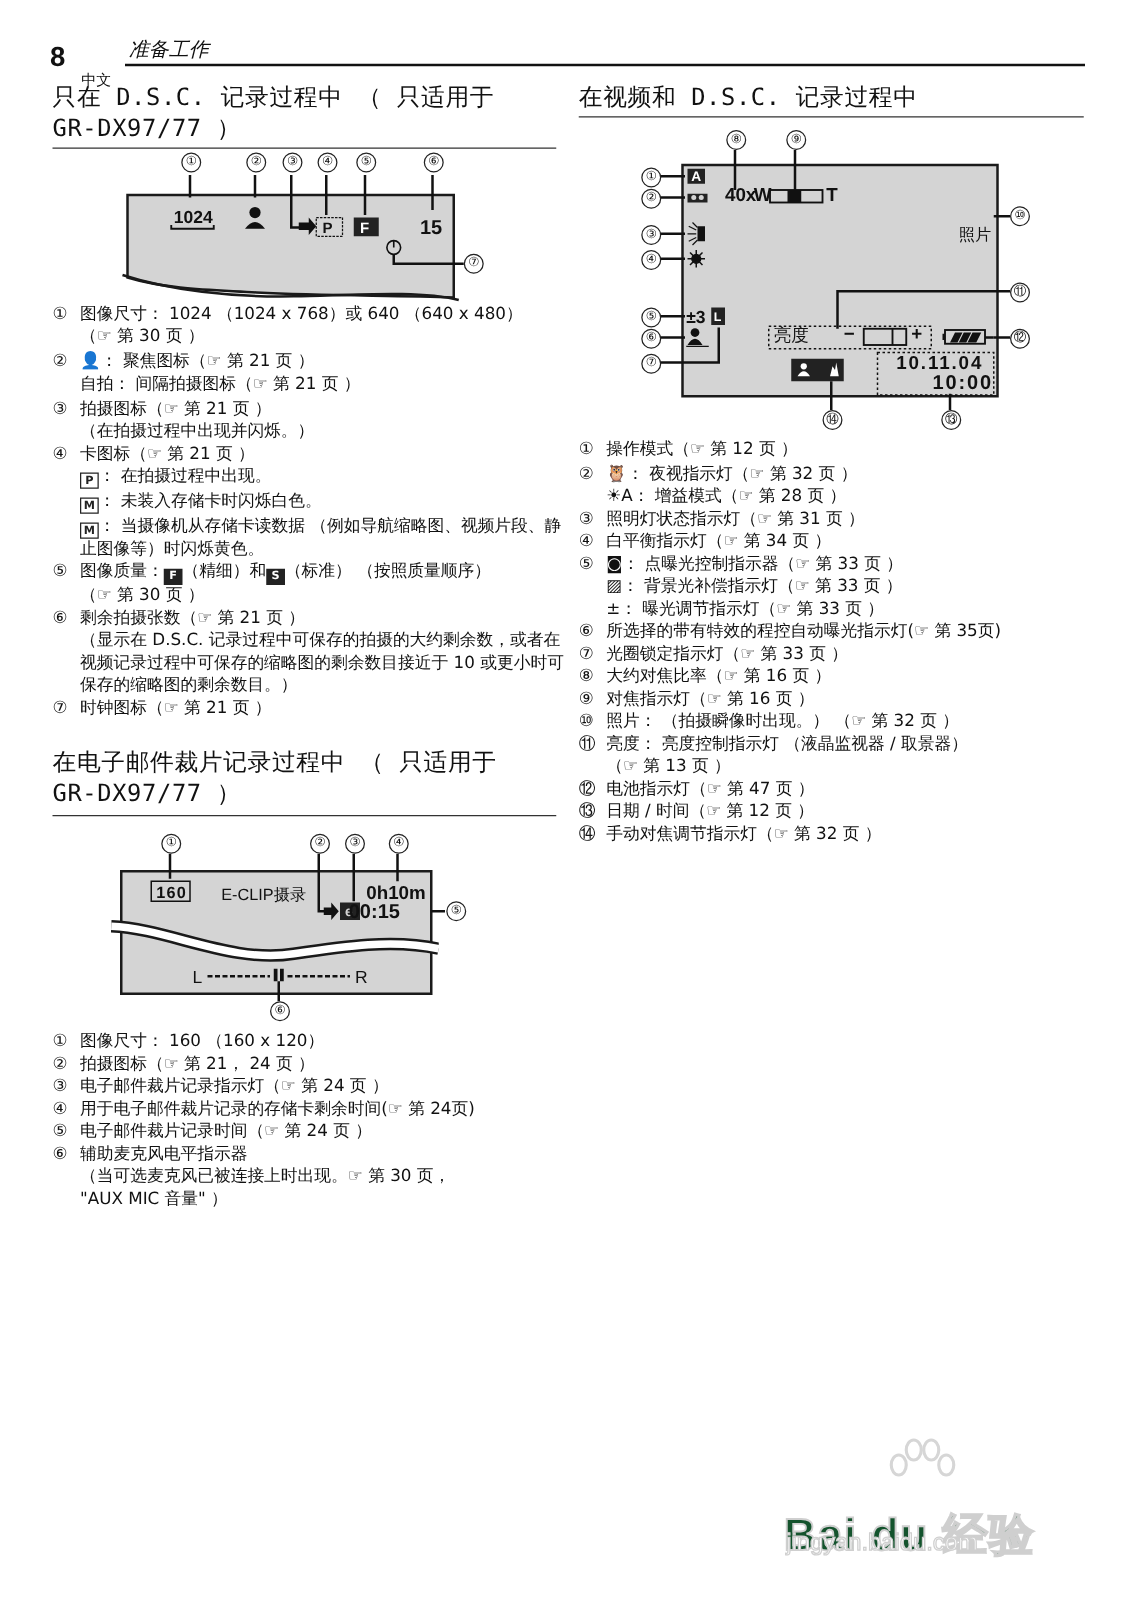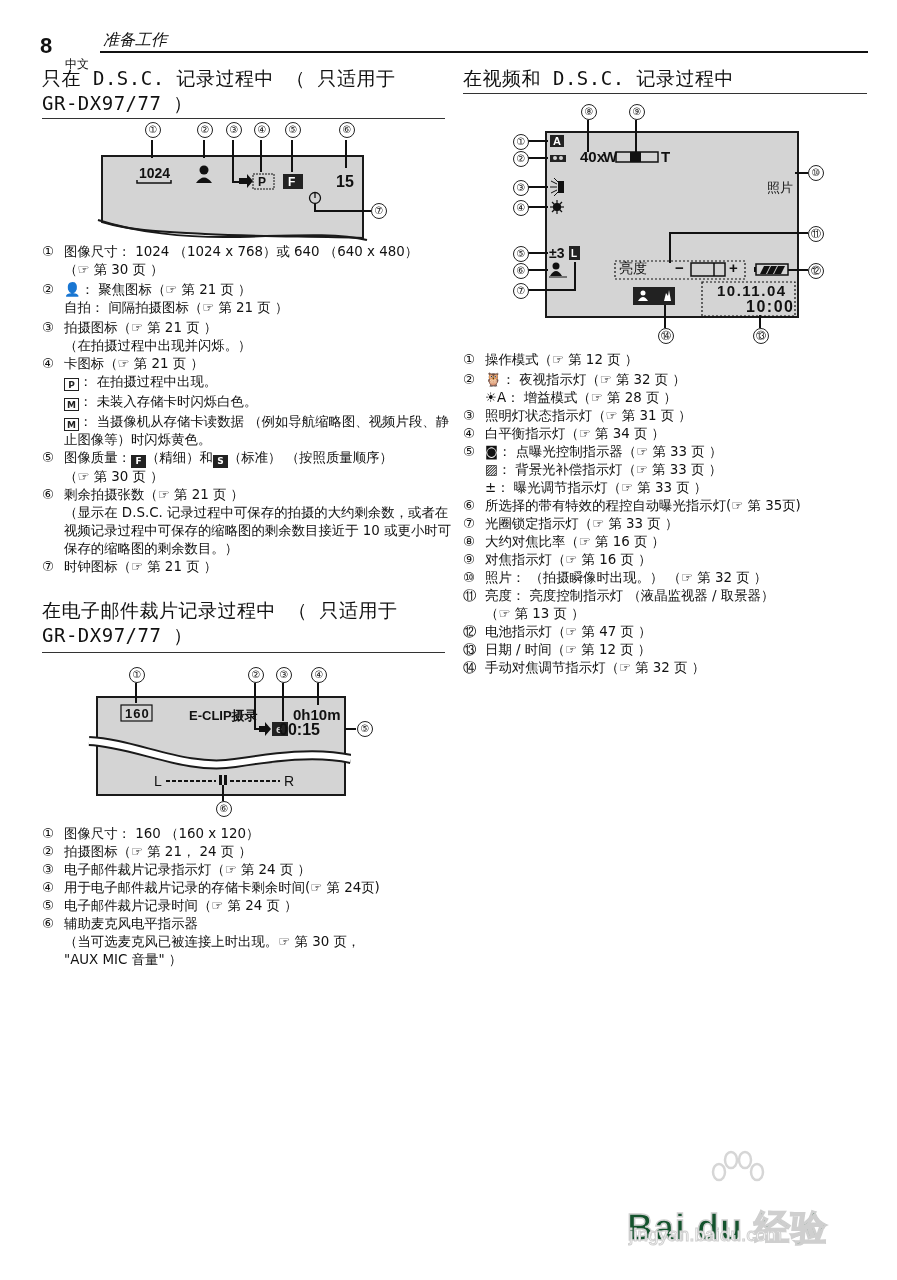--- a/index.html
+++ b/index.html
@@ -140,21 +140,21 @@
     <rect x="36" y="42" width="31" height="16" fill="none" stroke="#111" stroke-width="1.2"></rect>
     <text x="40" y="55" font-family="Liberation Sans, sans-serif" font-weight="bold" font-size="13" fill="#111" letter-spacing="1">160</text>
     <path d="M174,63 L180,63 L180,59 L186,66 L180,73 L180,69 L174,69 Z" fill="#111"></path>
     <rect x="187" y="59" width="16" height="14" fill="#222"></rect>
     <text x="191" y="70" font-family="Liberation Sans, sans-serif" font-weight="bold" font-size="11" fill="#d4d4d4">e</text>
     <line x1="81" y1="118" x2="131" y2="118" stroke="#111" stroke-width="2" stroke-dasharray="4,2"></line>
     <rect x="134" y="112" width="3" height="10" fill="#111"></rect>
     <rect x="139" y="112" width="3" height="10" fill="#111"></rect>
     <line x1="145" y1="118" x2="195" y2="118" stroke="#111" stroke-width="2" stroke-dasharray="4,2"></line>
   </svg>
-  <div class="abs lcd-text" style="left:104px; top:44px; font-size:13px; font-weight:bold;">E-CLIP摄录</div>
+  <div class="abs lcd-text" style="left:92px; top:44px; font-size:13px; font-weight:normal;">E-CLIP摄录</div>
   <div class="abs lcd-text" style="left:208px; top:43px; font-size:15px;">0h10m</div>
   <div class="abs lcd-text" style="left:194px; top:58px; font-size:16px;">00:15</div>
   <div class="abs lcd-text" style="left:69px; top:110px; font-size:14px; font-weight:normal;">L</div>
   <div class="abs lcd-text" style="left:199px; top:110px; font-size:14px; font-weight:normal;">R</div>
   <div class="abs callout" style="left:44px; top:4px;">①</div>
   <div class="abs callout" style="left:163px; top:4px;">②</div>
   <div class="abs callout" style="left:191px; top:4px;">③</div>
   <div class="abs callout" style="left:226px; top:4px;">④</div>
   <div class="abs callout" style="left:272px; top:58px;">⑤</div>
   <div class="abs callout" style="left:131px; top:138px;">⑥</div>

